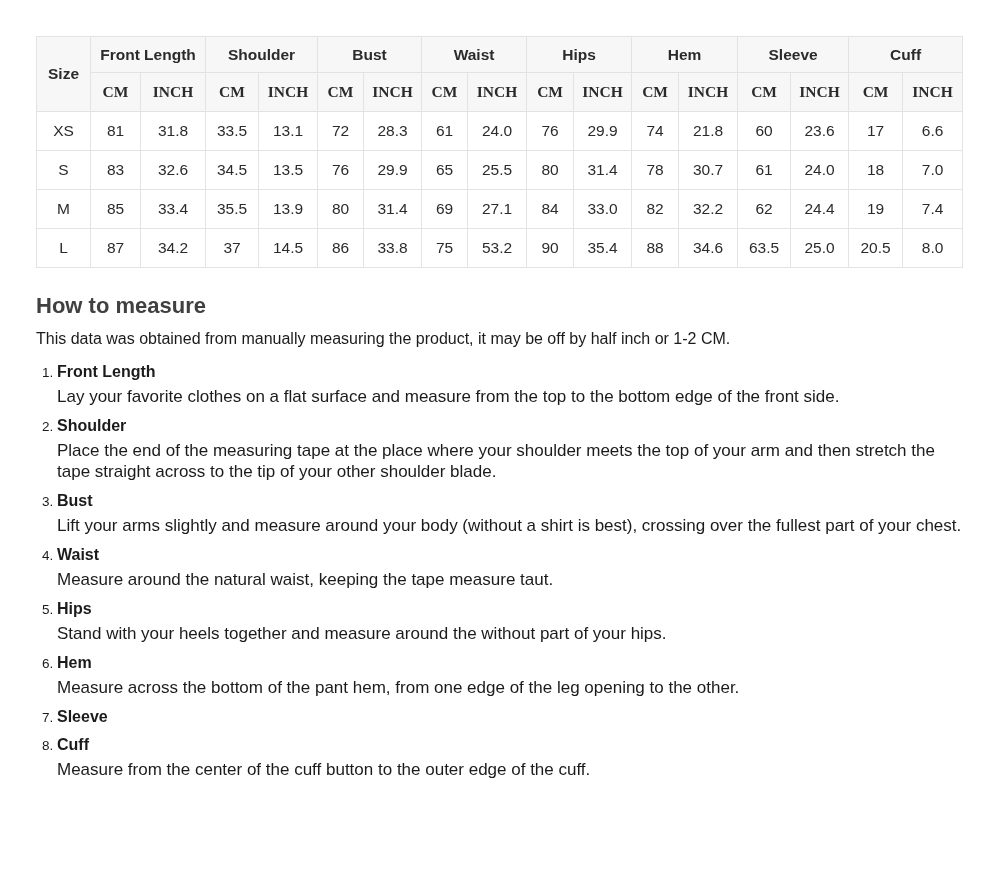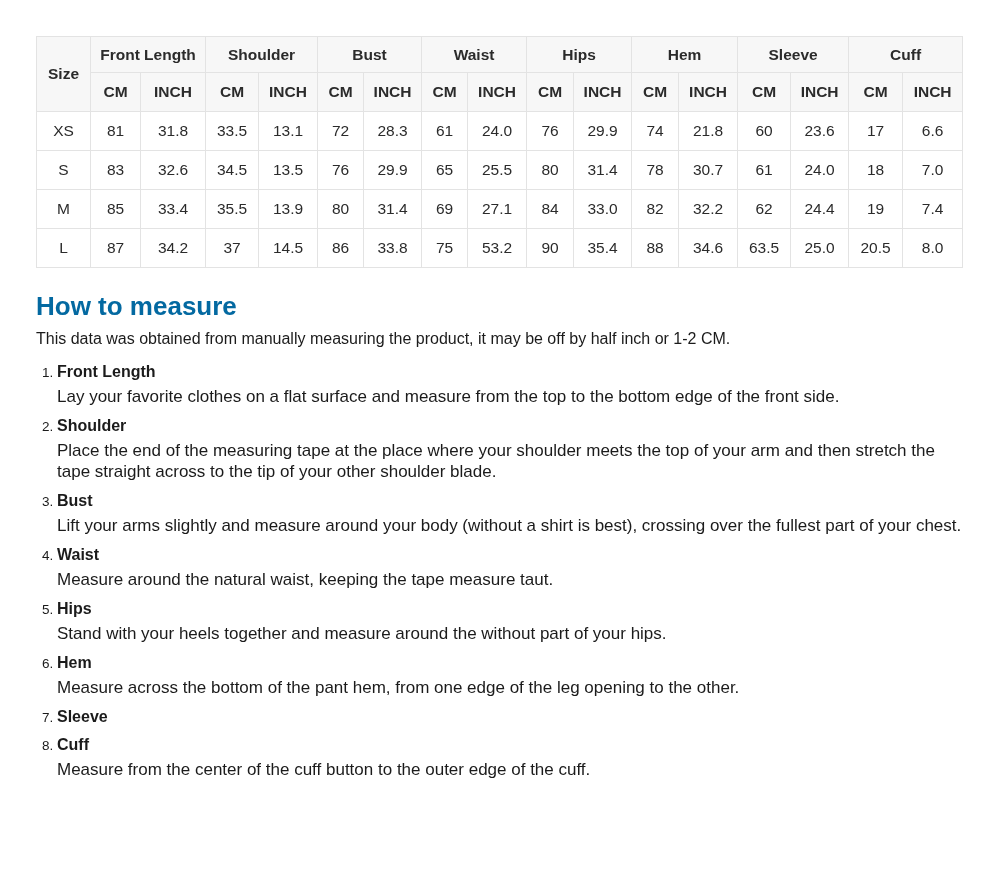--- a/index.html
+++ b/index.html
@@ -23,33 +23,33 @@
     vertical-align: middle;
     padding: 0;
     font-size: 15.5px;
     color: #2b2b2b;
   }
   .size-chart thead th {
     background: #f7f7f7;
     font-weight: 700;
   }
   .size-chart thead tr.group-row th { height: 35px; }
-  .size-chart thead tr.unit-row th { height: 38px; }
+  .size-chart thead tr.unit-row th { height: 38px; font-family: Liberation Serif, serif; }
   .size-chart tbody th, .size-chart tbody td {
     height: 38px;
     background: #ffffff;
     font-weight: 400;
   }
 
   
   .htm-title {
-    font-size: 26px;
+    font-size: 22px;
     line-height: 20px;
     font-weight: 700;
-    color: #0369a1;
+    color: #404040;
     margin: 28px 0 12px 0;
   }
   .htm-intro {
     font-size: 16px;
     line-height: 21px;
     margin: 0 0 14px 0;
   }
   ol.steps {
     margin: 0;
     padding-left: 21px;

